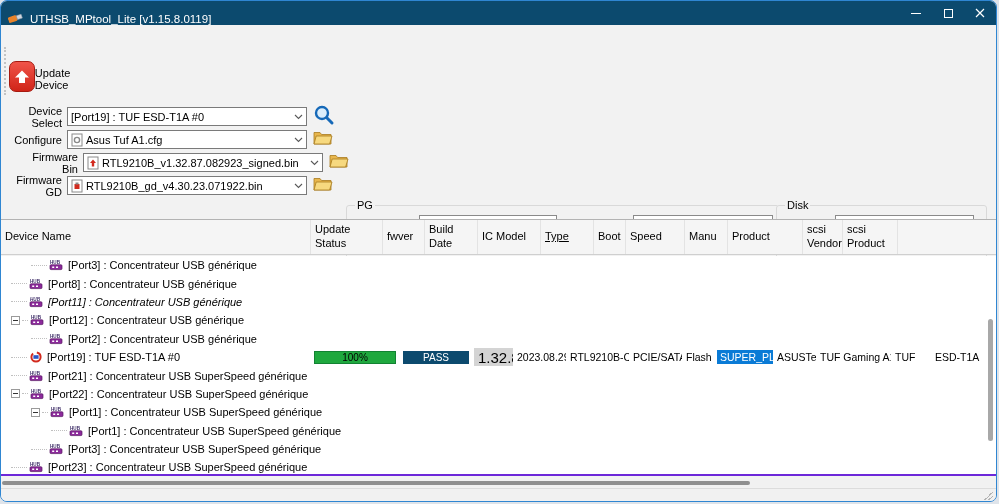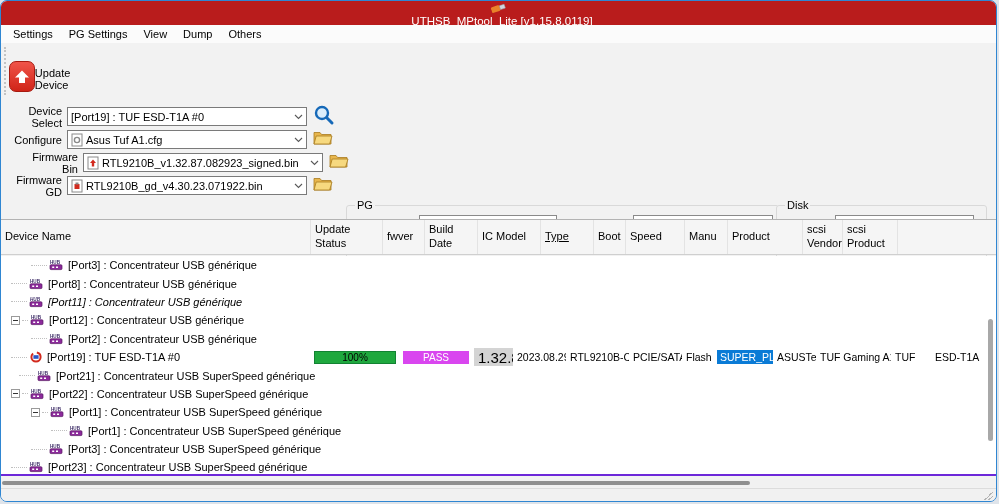--- a/index.html
+++ b/index.html
@@ -3,22 +3,22 @@
 <meta charset="utf-8">
 <style>
   html,body{margin:0;padding:0;background:#dfe4ea;}
   *{box-sizing:border-box;}
   .window{
     position:relative;width:997px;height:502px;margin:0;
     border:1px solid #2f86d2;border-radius:7px;overflow:hidden;
     background:#f2f2f2;font-family:"Liberation Sans",sans-serif;color:#000;
   }
   
-  .titlebar{position:absolute;top:0;left:0;width:100%;height:24px;background:#b91c1c;
-    display:flex;align-items:center;padding-left:7px;flex-direction:column;}
+  .titlebar{position:absolute;top:0;left:0;width:100%;height:24px;background:#0c4a6e;
+    display:flex;align-items:flex-end;padding-left:7px;}
   .app-icon{width:16px;height:14px;display:inline-block;margin-right:6px;transform:rotate(-18deg);}
   .title-text{color:#fff;font-size:11.5px;}
   .win-controls{margin-left:auto;display:flex;height:100%;}
   .win-btn{width:32px;height:100%;display:flex;align-items:center;justify-content:center;cursor:default;}
   .glyph-min{width:10px;border-top:1px solid #fff;display:block;}
   .glyph-max{width:9px;height:9px;border:1px solid #fff;display:block;}
   
   .menubar{position:absolute;top:24px;left:0;width:100%;height:18px;background:#fbfbfb;
     display:flex;align-items:center;padding-left:4px;}
   .menu-item{font-size:11px;padding:0 8px;}
@@ -108,27 +108,20 @@
           <i class="glyph-max"></i>
         </span>
       <span class="win-btn">
         <svg width="10" height="10" viewBox="0 0 10 10">
             <path d="M1 1 L9 9 M9 1 L1 9" stroke="#fff" stroke-width="1.2"></path>
           </svg>
       </span>
     </div>
   </div>
 
-  <div class="menubar">
-      <span class="menu-item">Settings</span>
-      <span class="menu-item">PG Settings</span>
-      <span class="menu-item">View</span>
-      <span class="menu-item">Dump</span>
-      <span class="menu-item">Others</span>
-    </div>
 
   <div class="toolbar">
     <div class="gripper"></div>
     <div class="tool-btn">
       <div class="upd-icon">
         <svg width="18" height="16" viewBox="0 0 18 16">
             <path d="M9 1.5 L16 8.5 H12 V14 H6 V8.5 H2 Z" fill="#fff"></path>
           </svg>
       </div>
       <span class="lbl">Update Device</span>
@@ -388,39 +381,39 @@
             <circle cx="7" cy="6" r="4.6" fill="none" stroke="#d22a1e" stroke-width="2" stroke-dasharray="18 4"></circle>
             <rect x="4.4" y="4.2" width="5.2" height="3.6" fill="#2a56c8"></rect>
           </svg>
         </span>
         <span class="tlabel">[Port19] : TUF ESD-T1A #0</span>
         <div class="row-data">
           <div class="cell" style="width: 88px;">
             <div class="pbar" style="background: rgb(31, 168, 62); border-color: rgb(18, 130, 50);">100%</div>
           </div>
           <div class="cell" style="width: 72px;">
-            <div class="pass" style="background: #d946ef;">PASS</div>
+            <div class="pass" style="background: #0c4a6e;">PASS</div>
           </div>
           <div class="cell" style="width: 42px;">
             <span class="graybox" style="background: rgb(212, 212, 212);">1.32.87</span>
           </div>
           <div class="cell pad" style="width: 53px;">2023.08.29</div>
           <div class="cell pad" style="width: 63px;">RTL9210B-CG</div>
           <div class="cell pad" style="width: 53px;">PCIE/SATA</div>
           <div class="cell pad" style="width: 32px;">Flash</div>
           <div class="cell" style="width: 59px;">
             <span class="bluebox" style="background: rgb(10, 123, 214);">SUPER_PLUS</span>
           </div>
           <div class="cell pad" style="width: 43px;">ASUSTek</div>
           <div class="cell pad" style="width: 75px;">TUF Gaming A1</div>
           <div class="cell pad" style="width: 40px;">TUF</div>
           <div class="cell pad" style="width: 55px;">ESD-T1A</div>
         </div>
       </div>
-      <div class="trow" style="padding-left: 18px;">
+      <div class="trow" style="padding-left: 10px;">
         <span class="dash" style="width: 16px;"></span>
         <span class="ticon">
           <svg width="15" height="12" viewBox="0 0 15 12">
             <text x="1" y="5" font-size="4.6" font-weight="bold" fill="#3c2b66" font-family="sans-serif">HUB</text>
             <rect x="1" y="5.8" width="12" height="4.8" rx="1" fill="#8d2a9c" stroke="#551460" stroke-width="0.7"></rect>
             <rect x="3.2" y="7.5" width="2" height="1.5" fill="#fff"></rect>
             <rect x="7" y="7.5" width="2" height="1.5" fill="#fff"></rect>
           </svg>
         </span>
         <span class="tlabel">[Port21] : Concentrateur USB SuperSpeed générique</span>

